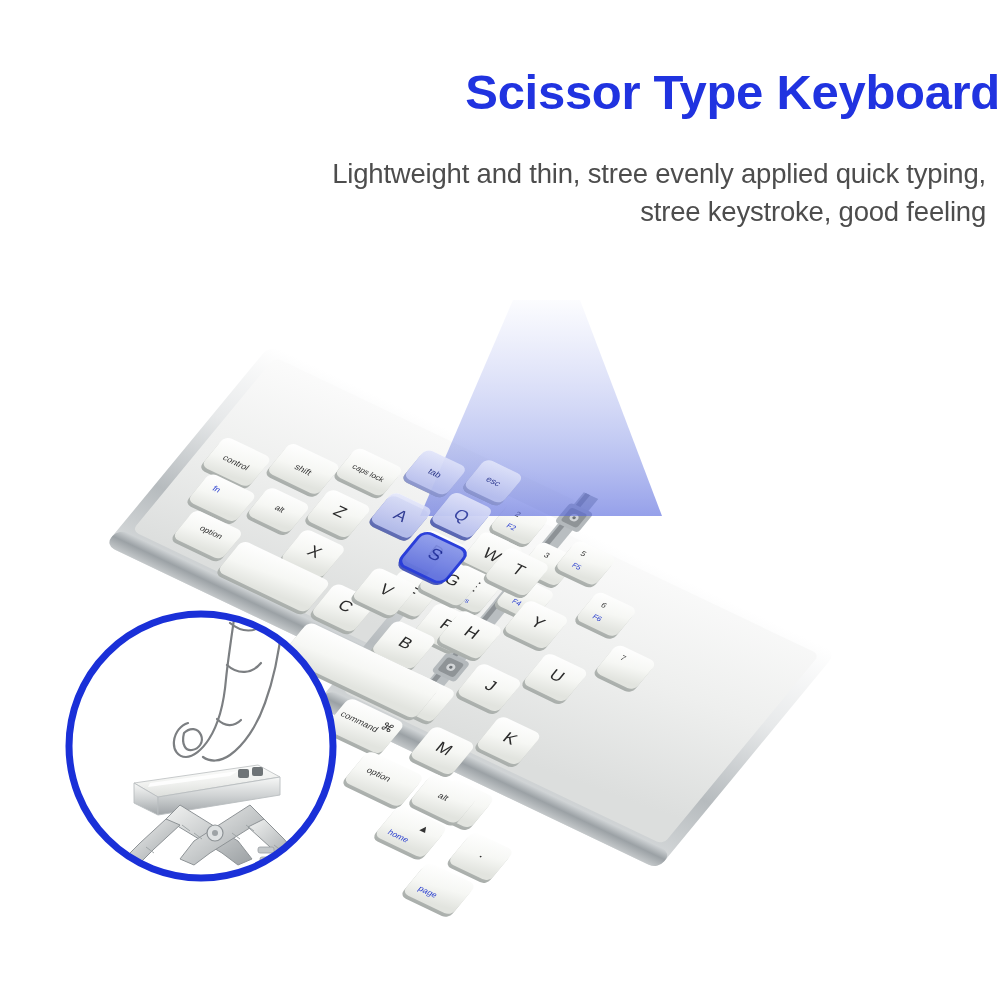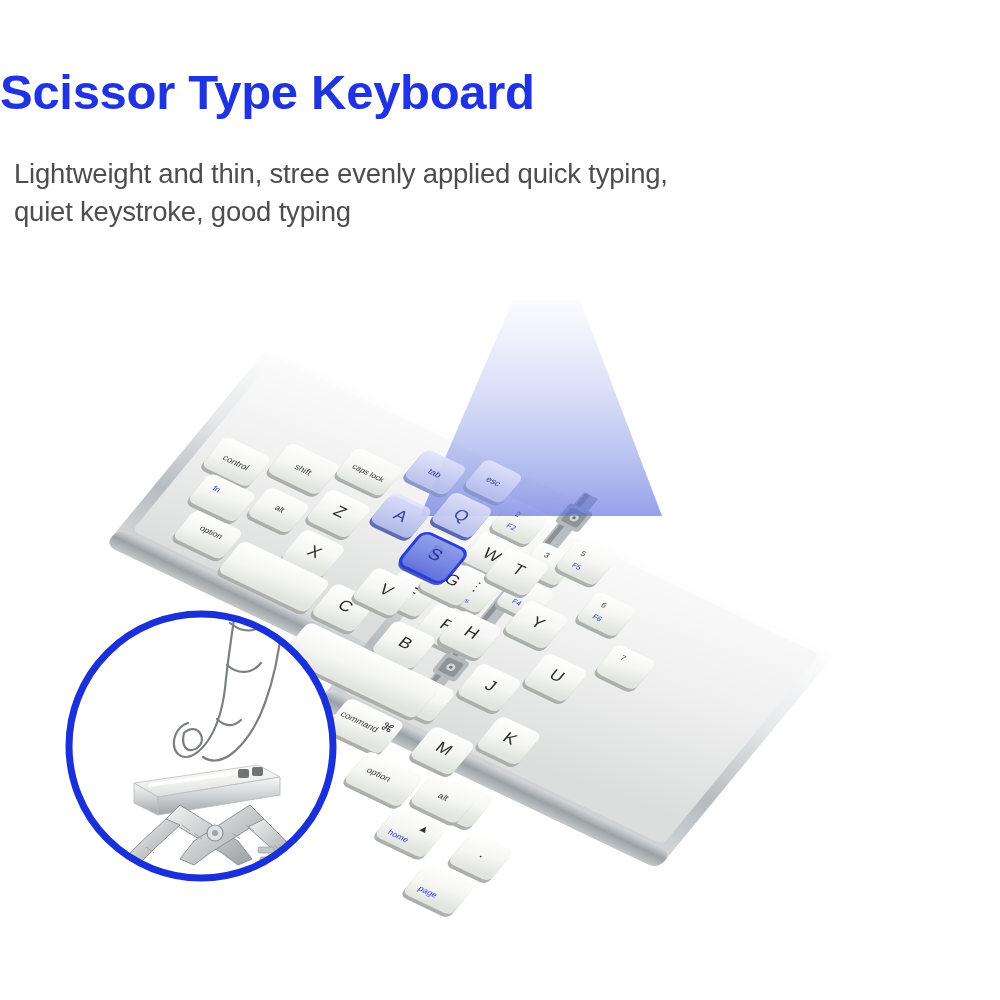--- a/index.html
+++ b/index.html
@@ -3,21 +3,21 @@
 <meta charset="utf-8">
 <title>Scissor Type Keyboard</title>
 <style>
   html,body{margin:0;padding:0;background:#fff;}
   body{width:1000px;height:1000px;overflow:hidden;
        font-family:"Liberation Sans","DejaVu Sans",sans-serif;}
 
   #poster{position:relative;width:1000px;height:1000px;background:#ffffff;overflow:hidden;}
 
   
-  #headings{position:absolute;left:0;top:0;width:1000px;text-align:left;z-index:40;}
+  #headings{position:absolute;left:0;top:0;width:1000px;text-align:right;z-index:40;}
   #title{
     margin:0;padding-top:66px;
     font-size:49px;font-weight:bold;letter-spacing:-0.3px;
     color:#2033e0;line-height:1.08;
     font-family:"Liberation Sans","DejaVu Sans",sans-serif;
   }
   #subtitle{
     margin:14px;padding-top:22px;
     font-size:27.5px;font-weight:400;color:#4d4d4d;line-height:1.38;
     letter-spacing:-0.2px;
@@ -512,17 +512,17 @@
       </g>
 
       <circle cx="139" cy="139" r="132" fill="none" stroke="#1a30d8" stroke-width="7"></circle>
     </svg>
   </div>
 
   <div id="headings">
     <h1 id="title">Scissor Type Keyboard</h1>
     <p id="subtitle">
       <span class="l">Lightweight and thin, stree evenly applied quick typing,</span>
-      <span class="l">quiet keystroke, good typing</span>
+      <span class="l">stree keystroke, good feeling</span>
     </p>
   </div>
 
 </div>
 
 </body></html>

